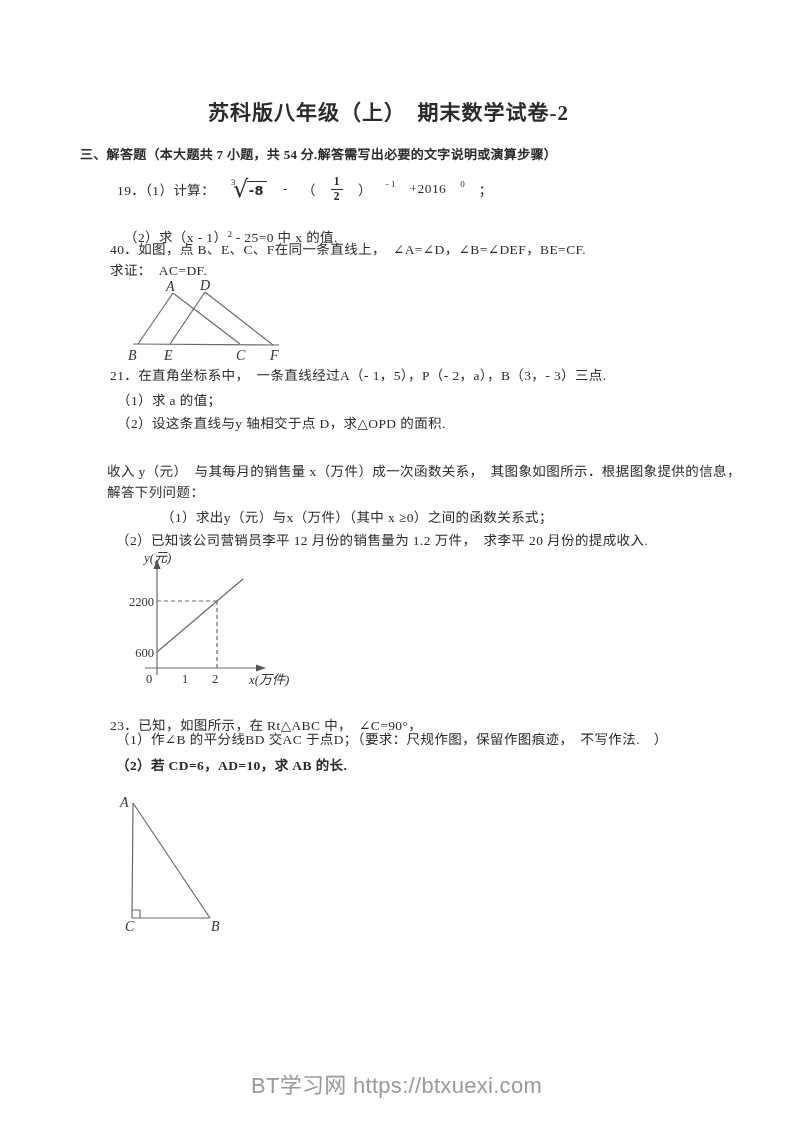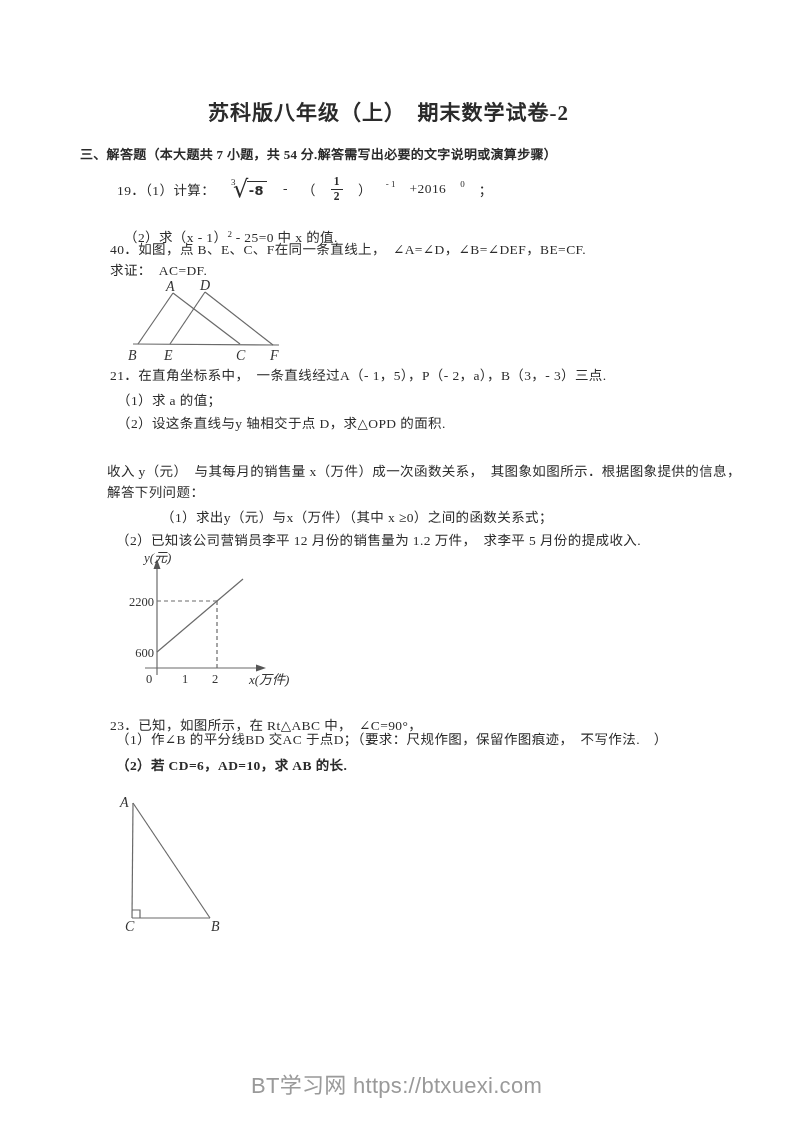--- a/index.html
+++ b/index.html
@@ -90,21 +90,21 @@
     <text class="figlabel" x="147" y="82">F</text>
   </svg>
 
   <div class="abs bodyline" style="left:110px;top:364px;">21．在直角坐标系中，　一条直线经过A（- 1，5），P（- 2，a），B（3，- 3）三点.</div>
   <div class="abs bodyline" style="left:117px;top:389px;">（1）求 a 的值；</div>
   <div class="abs bodyline" style="left:117px;top:412px;">（2）设这条直线与y 轴相交于点 D，求△OPD 的面积.</div>
 
   <div class="abs bodyline" style="left:107px;top:460px;">收入 y（元）　与其每月的销售量 x（万件）成一次函数关系，　其图象如图所示．根据图象提供的信息，</div>
   <div class="abs bodyline" style="left:107px;top:481px;">解答下列问题：</div>
   <div class="abs bodyline" style="left:116px;top:506px;margin-left:45px;">（1）求出y（元）与x（万件）（其中 x ≥0）之间的函数关系式；</div>
-  <div class="abs bodyline" style="left:116px;top:529px;">（2）已知该公司营销员李平 12 月份的销售量为 1.2 万件，　求李平 5 月份的提成收入.</div>
+  <div class="abs bodyline" style="left:116px;top:529px;">（2）已知该公司营销员李平 12 月份的销售量为 1.2 万件，　求李平 20 月份的提成收入.</div>
 
   <svg style="left:112px;top:550px;" width="195" height="142" viewBox="0 0 195 142">
 
     <line x1="45" y1="15" x2="45" y2="125"></line>
     <polygon points="45,9 41.5,19 48.5,19"></polygon>
     <line x1="33" y1="118" x2="148" y2="118"></line>
     <polygon points="154,118 144,114.5 144,121.5"></polygon>
 
     <line x1="45" y1="102" x2="131" y2="29"></line>
 

